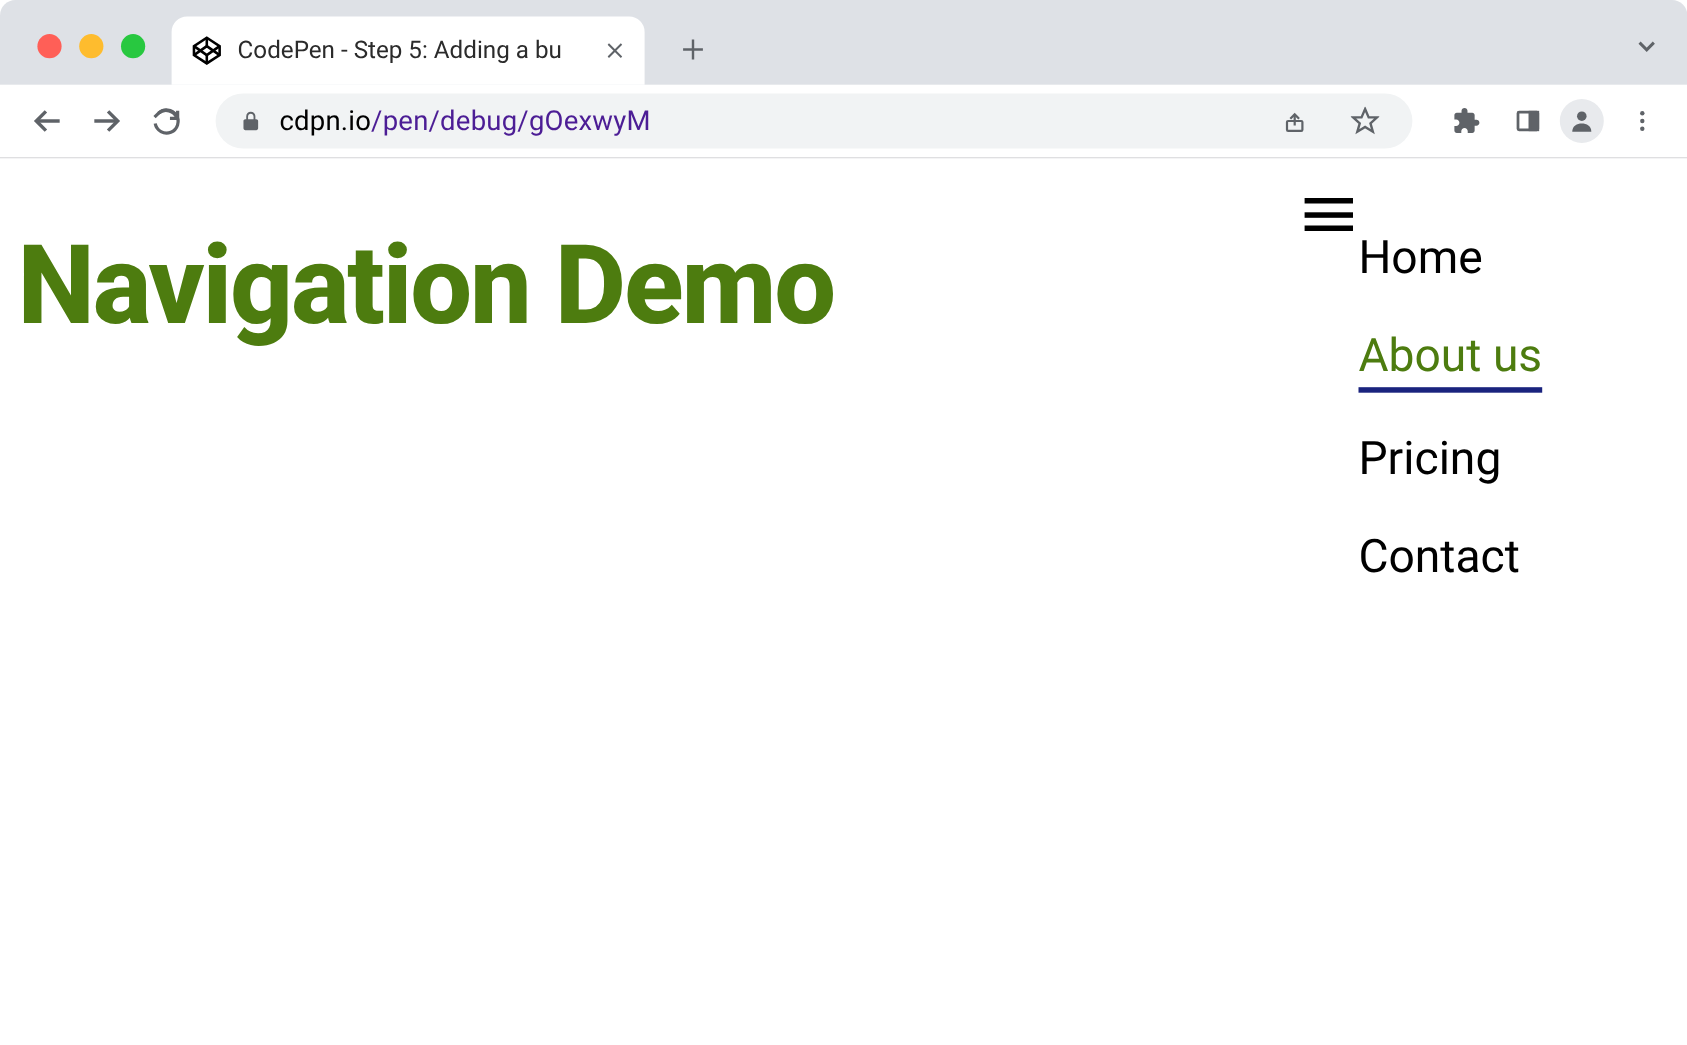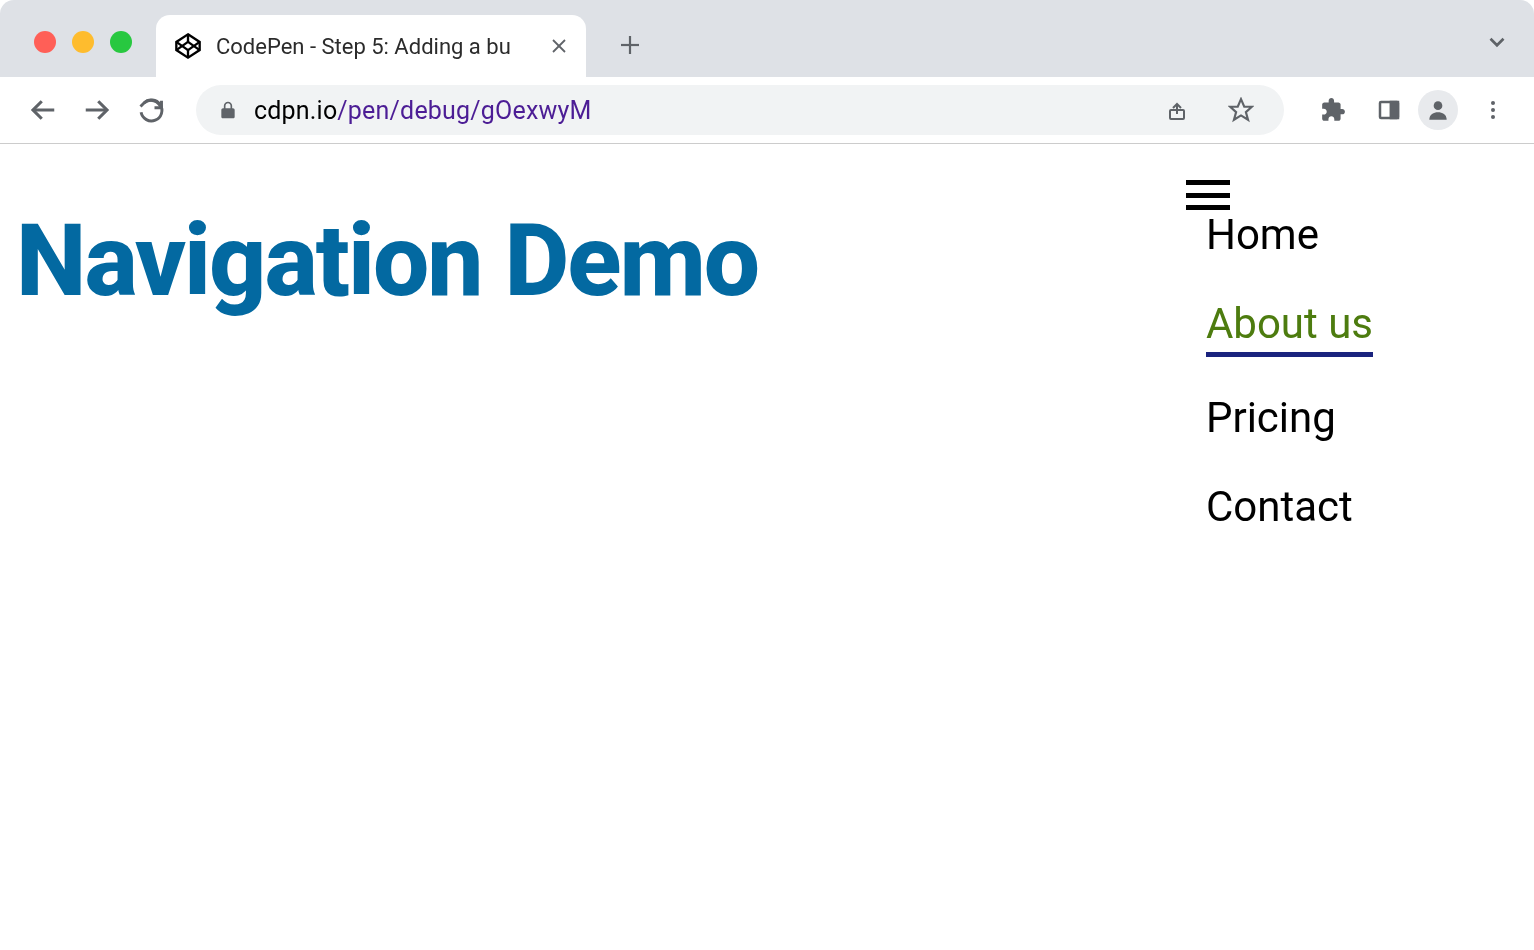--- a/index.html
+++ b/index.html
@@ -173,21 +173,21 @@
     .page-content {
       background: #fff;
       height: calc(100% - 144px);
       position: relative;
       padding: 16px;
     }
     
     .page-title {
       font-size: 100px;
       font-weight: 800;
-      color: #0369a1;
+      color: #4d7c0f;
       letter-spacing: -2px;
       line-height: 1.1;
       margin-top: 46px;
     }
     
     .hamburger {
       position: absolute;
       top: 36px;
       right: 304px;
       width: 44px;
@@ -200,21 +200,21 @@
     
     .hamburger-line {
       height: 5px;
       background: #000;
       width: 100%;
     }
     
     .nav-menu {
       position: absolute;
       top: 66px;
-      right: 161px;
+      right: 132px;
       display: flex;
       flex-direction: column;
       gap: 36px;
     }
     
     .nav-item {
       font-size: 42px;
       color: #000;
       text-decoration: none;
       padding-bottom: 4px;

